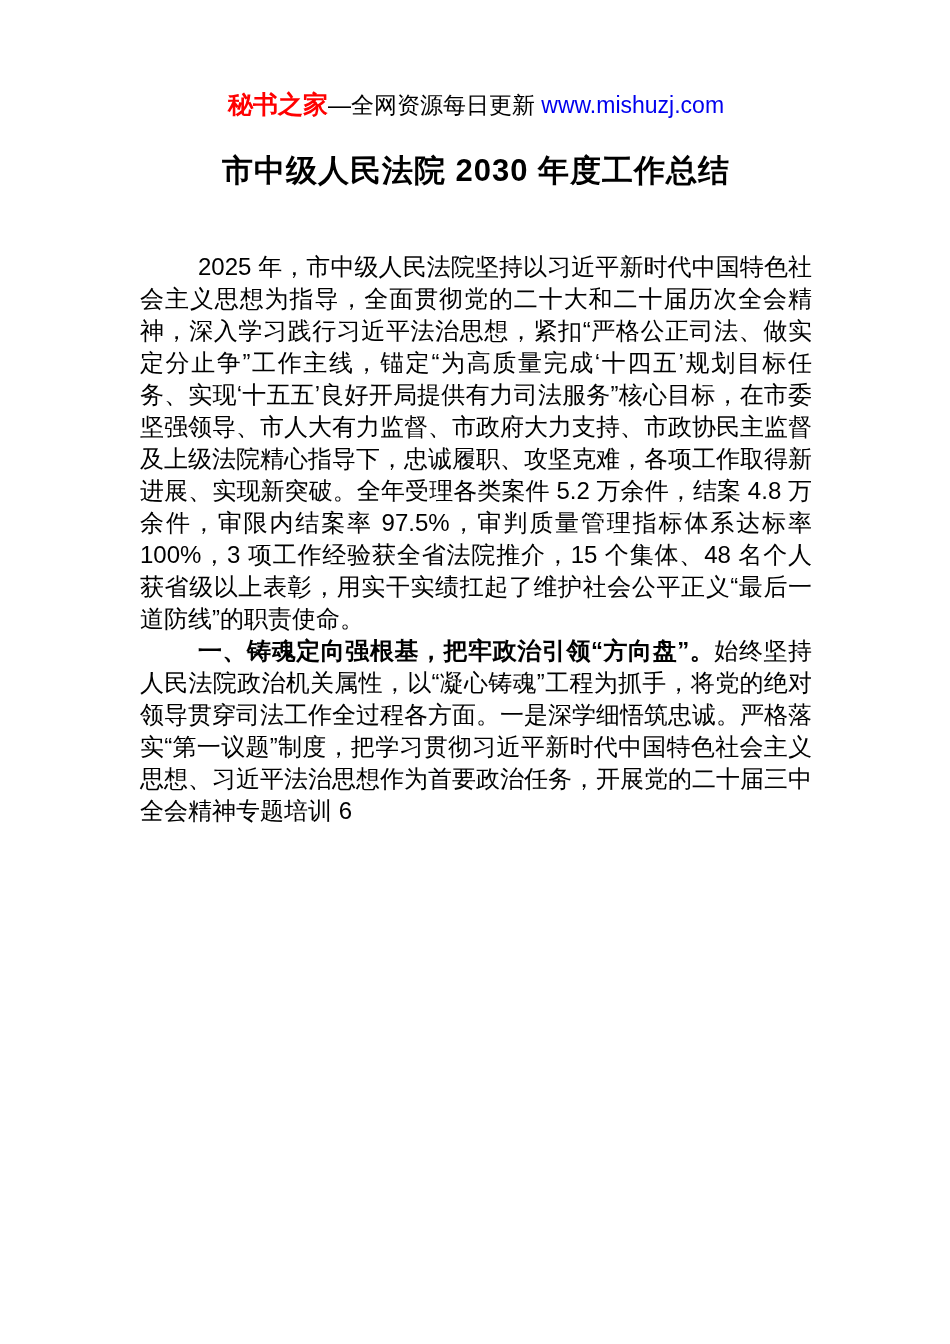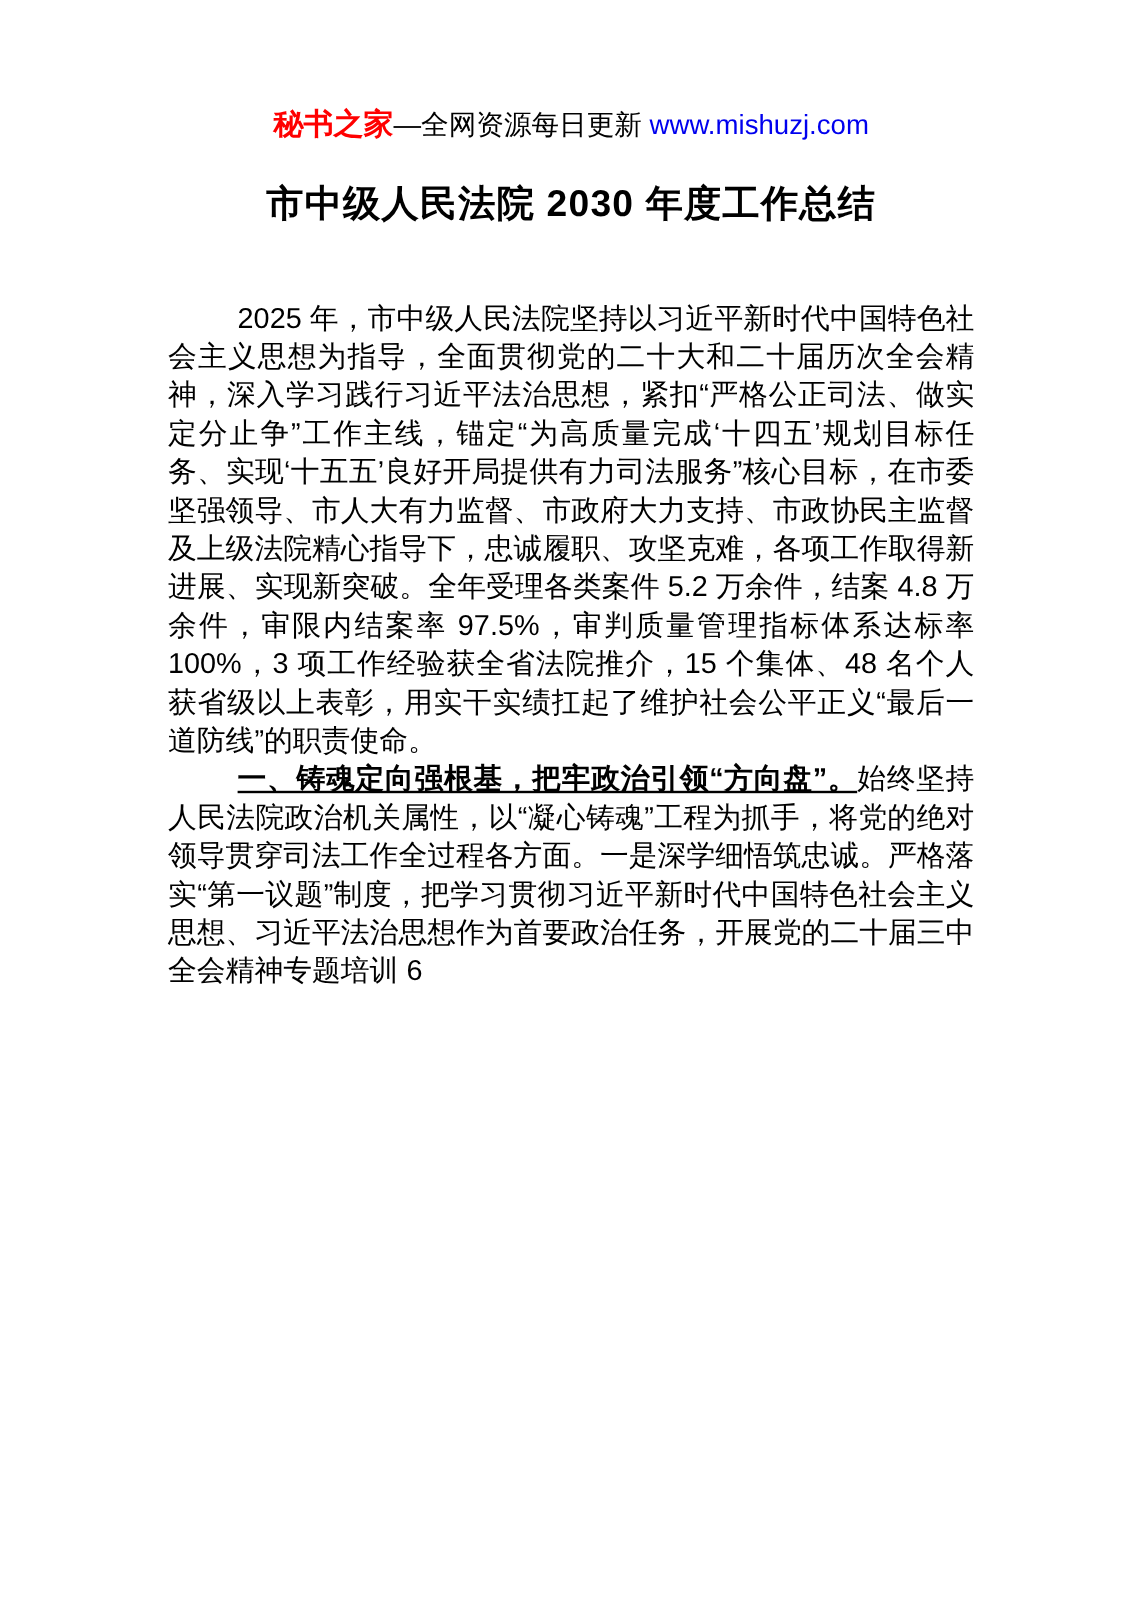--- a/index.html
+++ b/index.html
@@ -52,21 +52,20 @@
     line-height: 32px;
     text-align: justify;
   }
   .para {
     margin: 0;
     padding: 0;
     text-indent: 58px;
   }
   .para-lead {
     font-weight: 700;
-    text-decoration: underline;
   }
 </style>
 </head>
 <body>
 
 <div class="page">
 
   <div class="header-line"><span class="site-name">秘书之家</span><span class="tagline">—全网资源每日更新 </span><span class="site-url">www.mishuzj.com</span></div>
 
   <h1 class="doc-title">市中级人民法院 2030 年度工作总结</h1>

